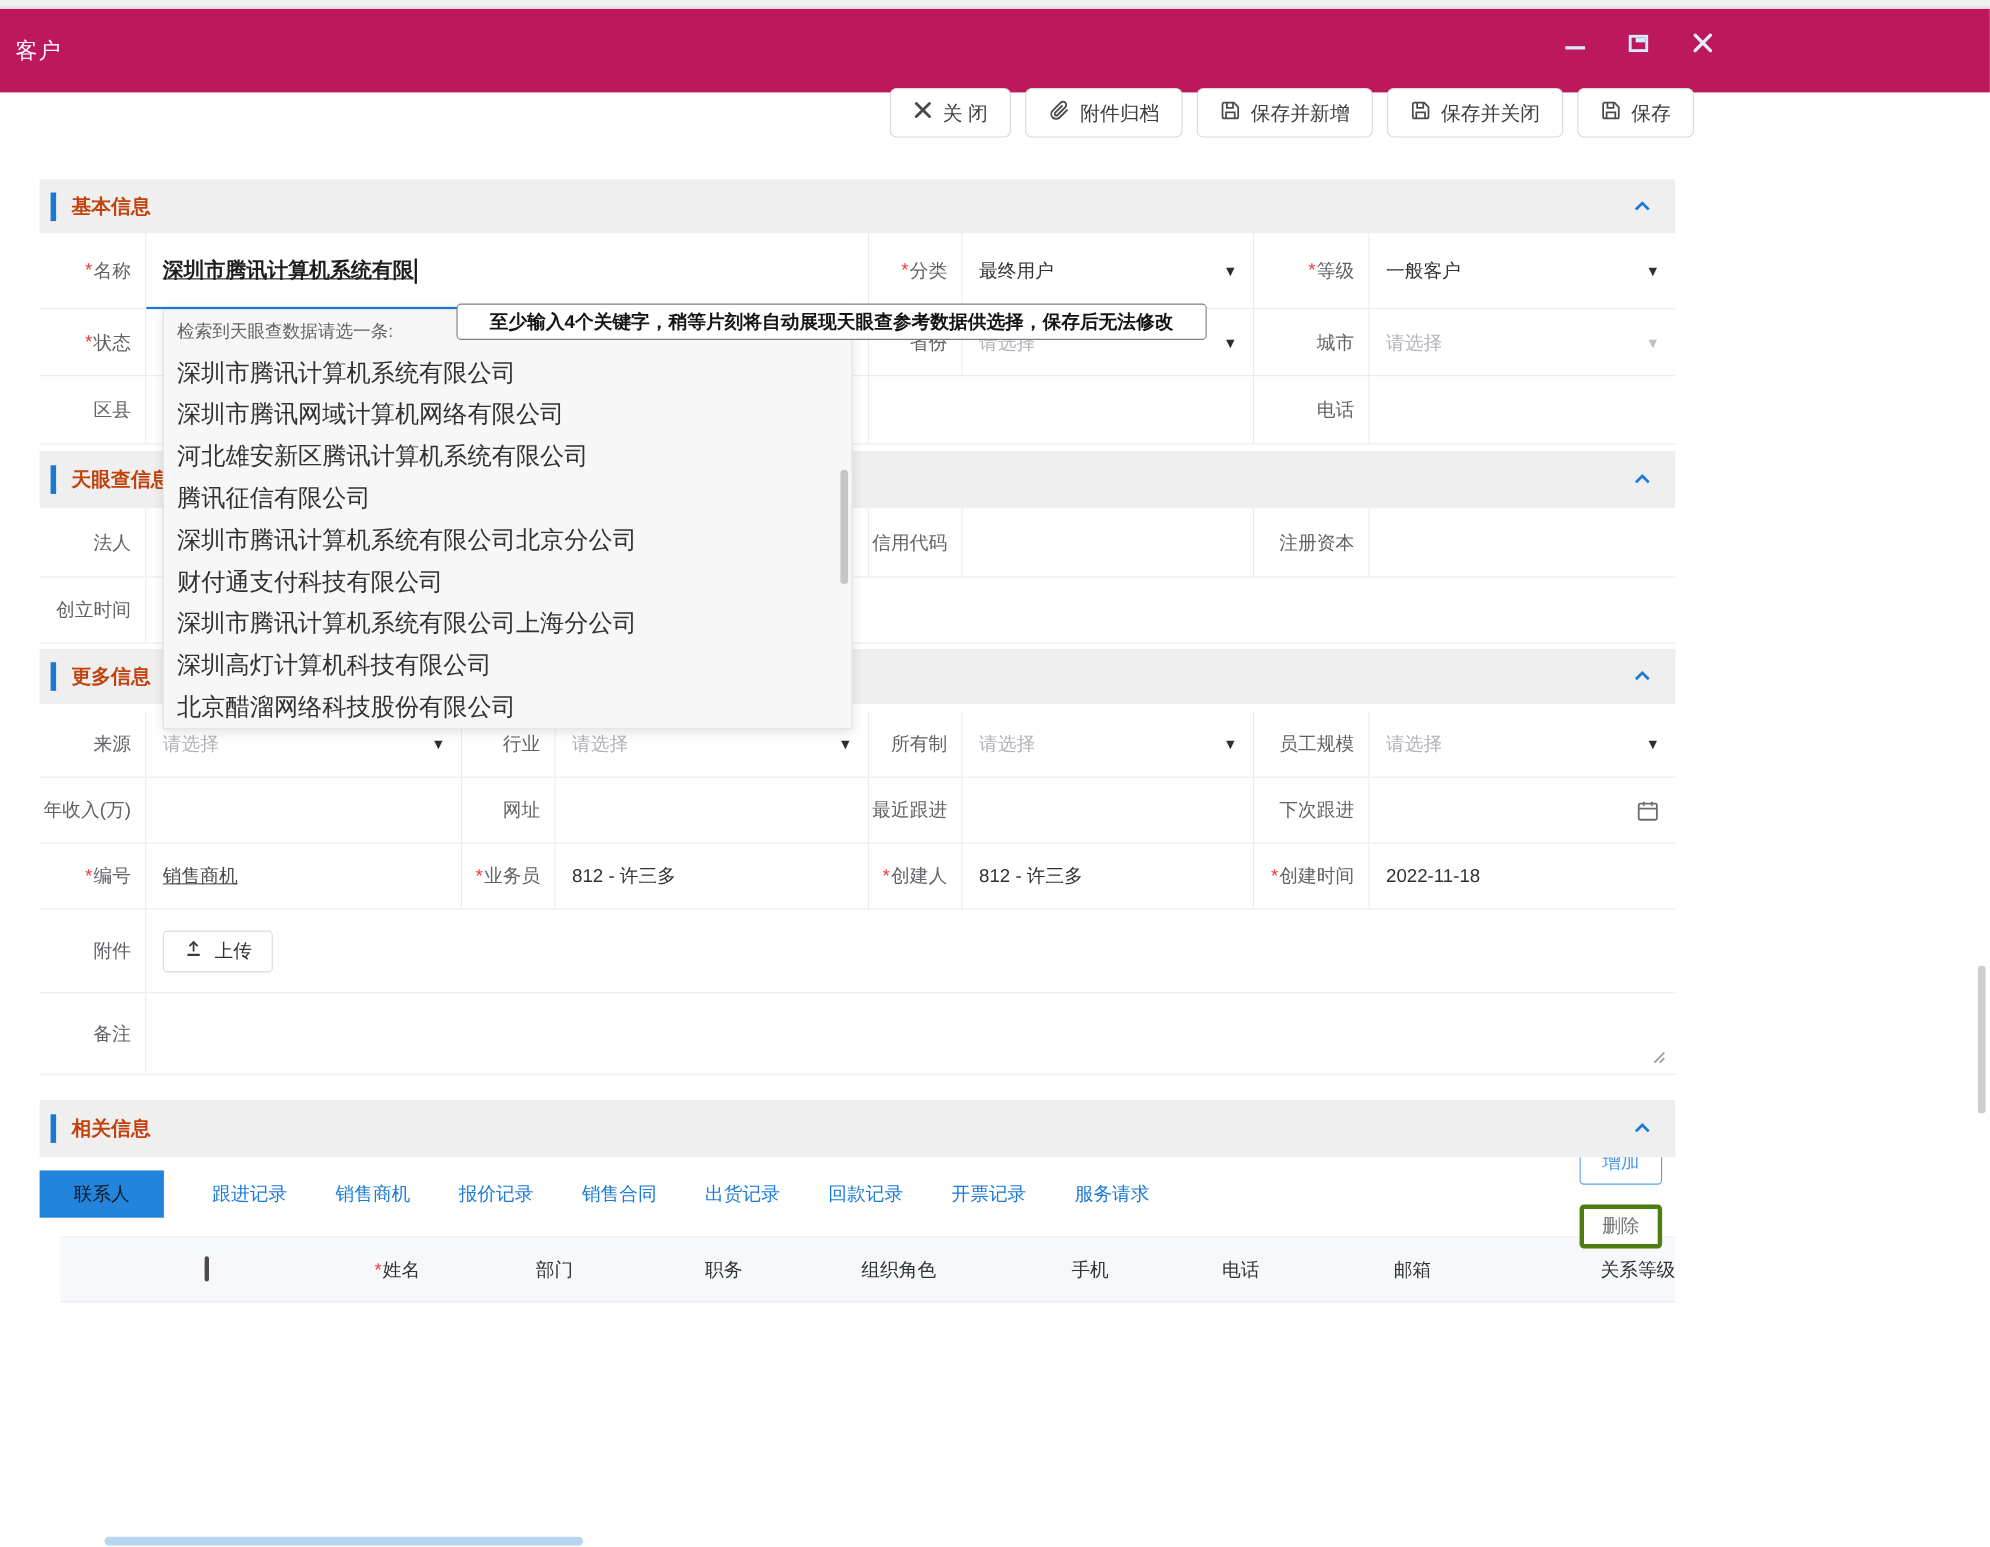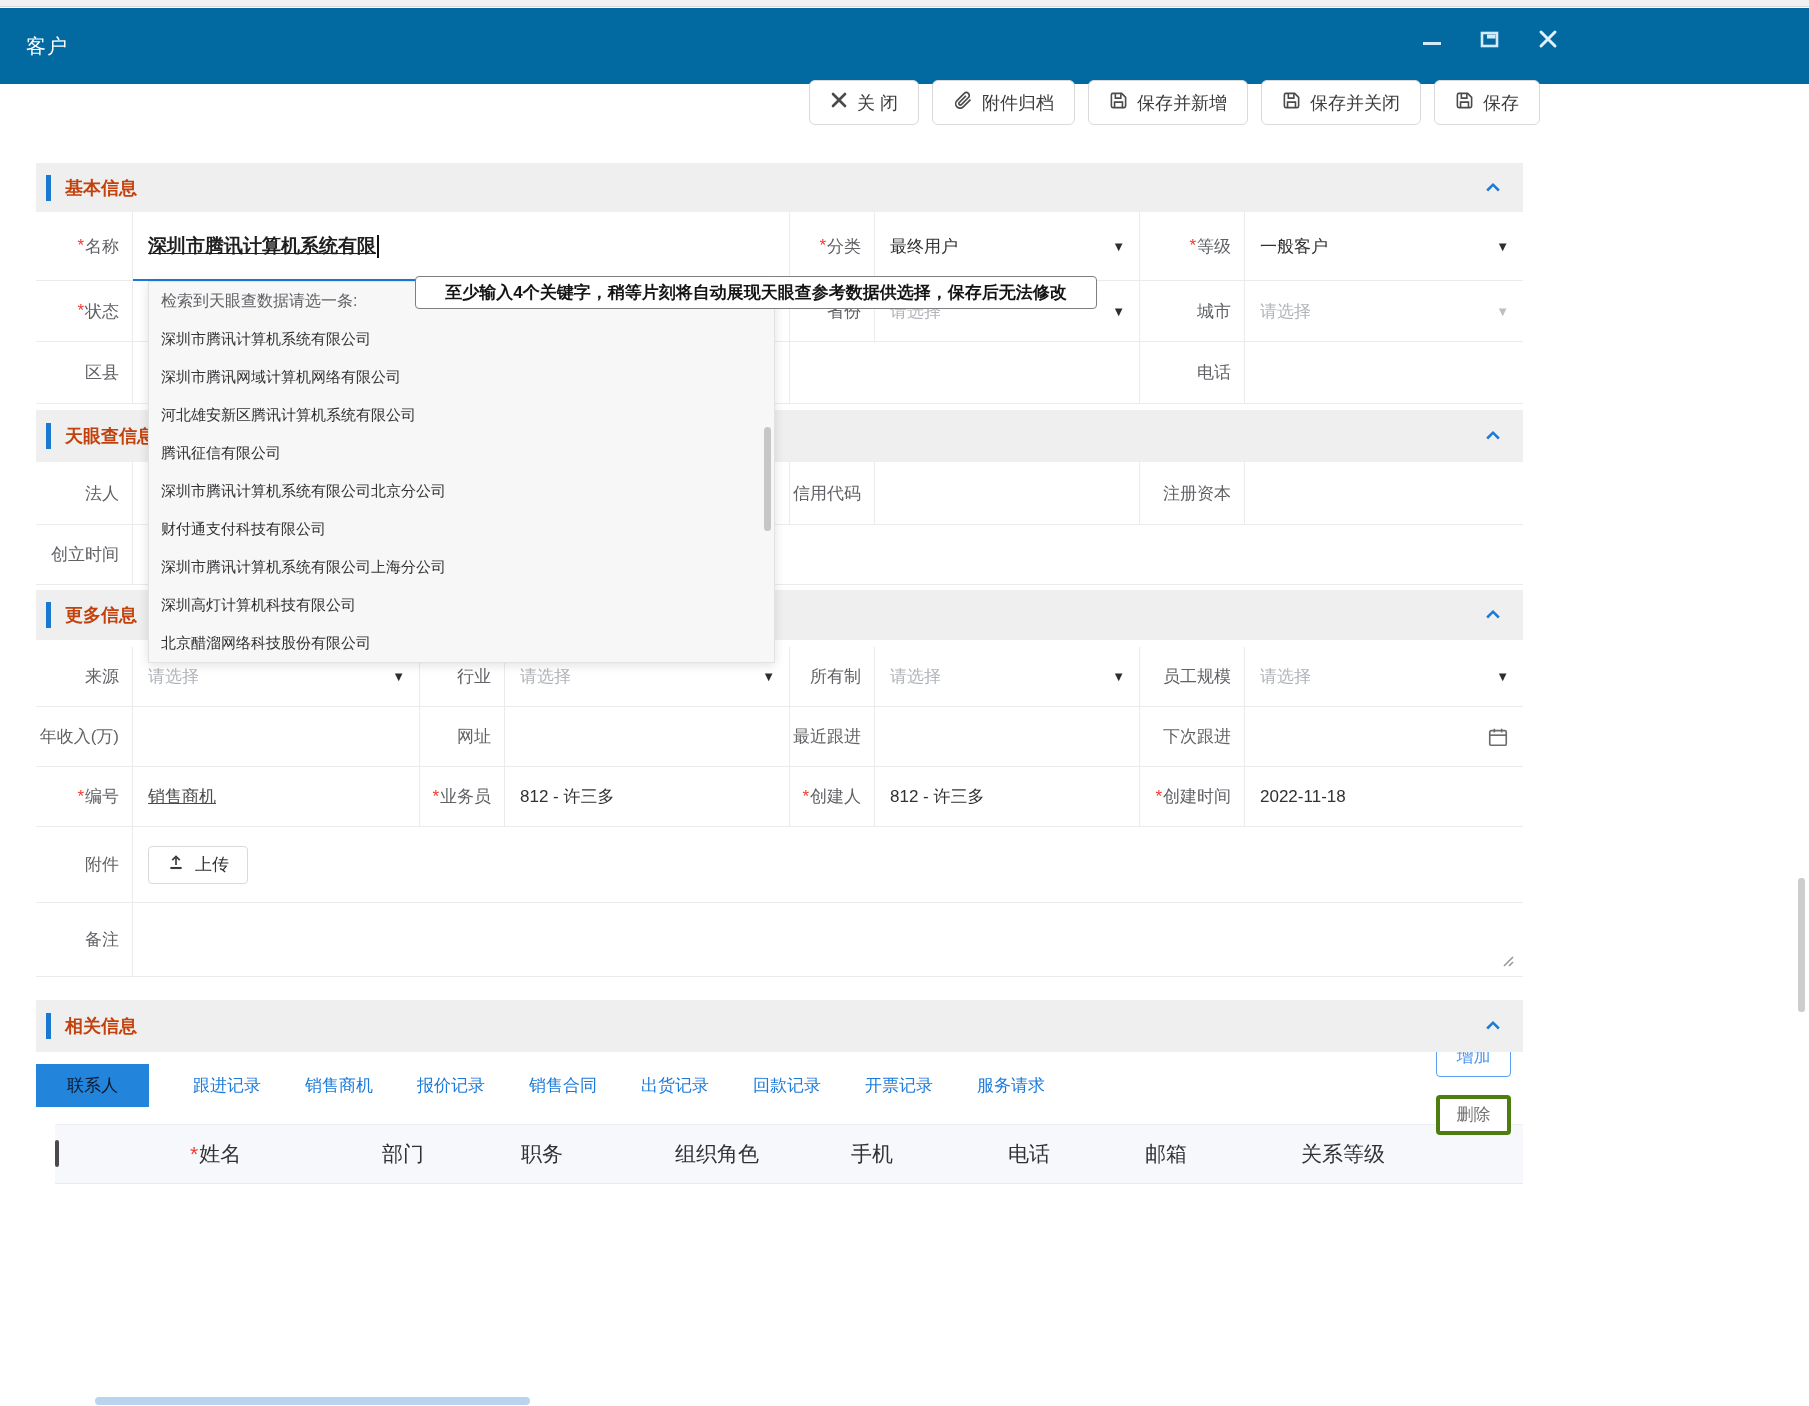--- a/index.html
+++ b/index.html
@@ -3,21 +3,21 @@
 <meta charset="utf-8">
 <style>
   * { box-sizing: border-box; margin: 0; padding: 0; }
   body { margin: 0; background: #fff; }
   .page {
     position: relative; width: 1809px; height: 1406px; overflow: hidden;
     font-family: "Liberation Sans", "DejaVu Sans", sans-serif; background: #fff; color: #303133;
   }
   
   .top-strip { position: absolute; left: 0; top: 0; width: 1809px; height: 7px; background: #f1f1f1; border-bottom: 1px solid #d9d9d9; }
-  .titlebar { position: absolute; left: 0; top: 8px; width: 1809px; height: 76px; background: #0369a1; display: flex; align-items: center; padding-left: 12px; }
+  .titlebar { position: absolute; left: 0; top: 8px; width: 1809px; height: 76px; background: #be185d; display: flex; align-items: center; }
   .titlebar .title { color: #fff; font-size: 20px; margin-left: 14px; letter-spacing: 1px; }
   .win-controls { position: absolute; right: 250px; top: 0; height: 62px; display: flex; align-items: center; gap: 36px; color: #d5eafc; }
   .win-controls svg { display: block; }
 
   
   .toolbar { position: absolute; top: 80px; left: 869px; width: 671px; display: flex; justify-content: flex-end; gap: 13px; }
   .tbtn {
     height: 45px; padding: 0 20px; background: #fff; border: 1px solid #d9d9d9; border-radius: 6px;
     display: flex; align-items: center; gap: 9px; font-size: 18px; color: #3c3c3c; cursor: pointer; white-space: nowrap;
   }
@@ -72,28 +72,28 @@
   .tab-active { width: 113px; height: 43px; background: #2285db; color: #0f172a; font-size: 17px; display: flex; align-items: center; justify-content: center; cursor: pointer; }
   .tab { font-size: 17px; color: #1a7ad9; margin-left: 44px; cursor: pointer; white-space: nowrap; }
   .tab-actions { margin-left: auto; margin-right: 12px; display: flex; gap: 18px; flex-direction: column; }
   .act-btn { width: 75px; height: 40px; border-radius: 4px; background: #fff; font-size: 17px; display: flex; align-items: center; justify-content: center; cursor: pointer; }
   .add-btn { border: 1px solid #5aa0f0; color: #4a96ee; }
   .del-btn { border: 4px solid #4d7c0f; color: #737373; text-align: center; }
 
   
   .grid-head { margin-top: 17px; margin-left: 19px; width: 1468px; height: 60px; background: #f7f8fb;
     border-top: 1px solid #eef0f4; border-bottom: 1px solid #e8eaee; display: flex; align-items: center; }
-  .gh-cell { font-size: 21px; color: #303133; text-align: left; white-space: nowrap; }
+  .gh-cell { font-size: 17px; color: #303133; text-align: right; white-space: nowrap; }
   .cb { width: 18px; height: 18px; border: 2px solid #4a4a4a; border-radius: 3px; background: #fff; margin: 0 auto; cursor: pointer; }
 
   
   .suggest { position: absolute; left: 148px; top: 281px; width: 627px; background: #f7f7f7;
     border: 1px solid #e2e2e2; box-shadow: 0 2px 10px rgba(0,0,0,0.12); z-index: 40; }
   .suggest-header { height: 38px; display: flex; align-items: center; padding-left: 12px; font-size: 16px; color: #606266; }
-  .suggest-item { height: 38px; display: flex; align-items: center; padding-left: 12px; font-size: 15px; color: #303133; cursor: pointer; }
+  .suggest-item { height: 38px; display: flex; align-items: center; padding-left: 12px; font-size: 22px; color: #303133; cursor: pointer; }
   .suggest-scrollbar { position: absolute; right: 3px; top: 145px; width: 7px; height: 104px; background: #c6c6c6; border-radius: 4px; }
 
   
   .tooltip { position: absolute; left: 415px; top: 276px; width: 682px; height: 33px; background: #fff;
     border: 1px solid #7f7f7f; border-radius: 4px; z-index: 50; display: flex; align-items: center; justify-content: center;
     font-size: 17px; font-weight: bold; color: #141414; white-space: nowrap; }
 
   
   .v-scroll-thumb { position: absolute; left: 1798px; top: 878px; width: 7px; height: 134px; background: #cdcdcd; border-radius: 3px; }
   .h-scroll-thumb { position: absolute; left: 95px; top: 1397px; width: 435px; height: 8px; background: #b8d4ee; border-radius: 4px; }

